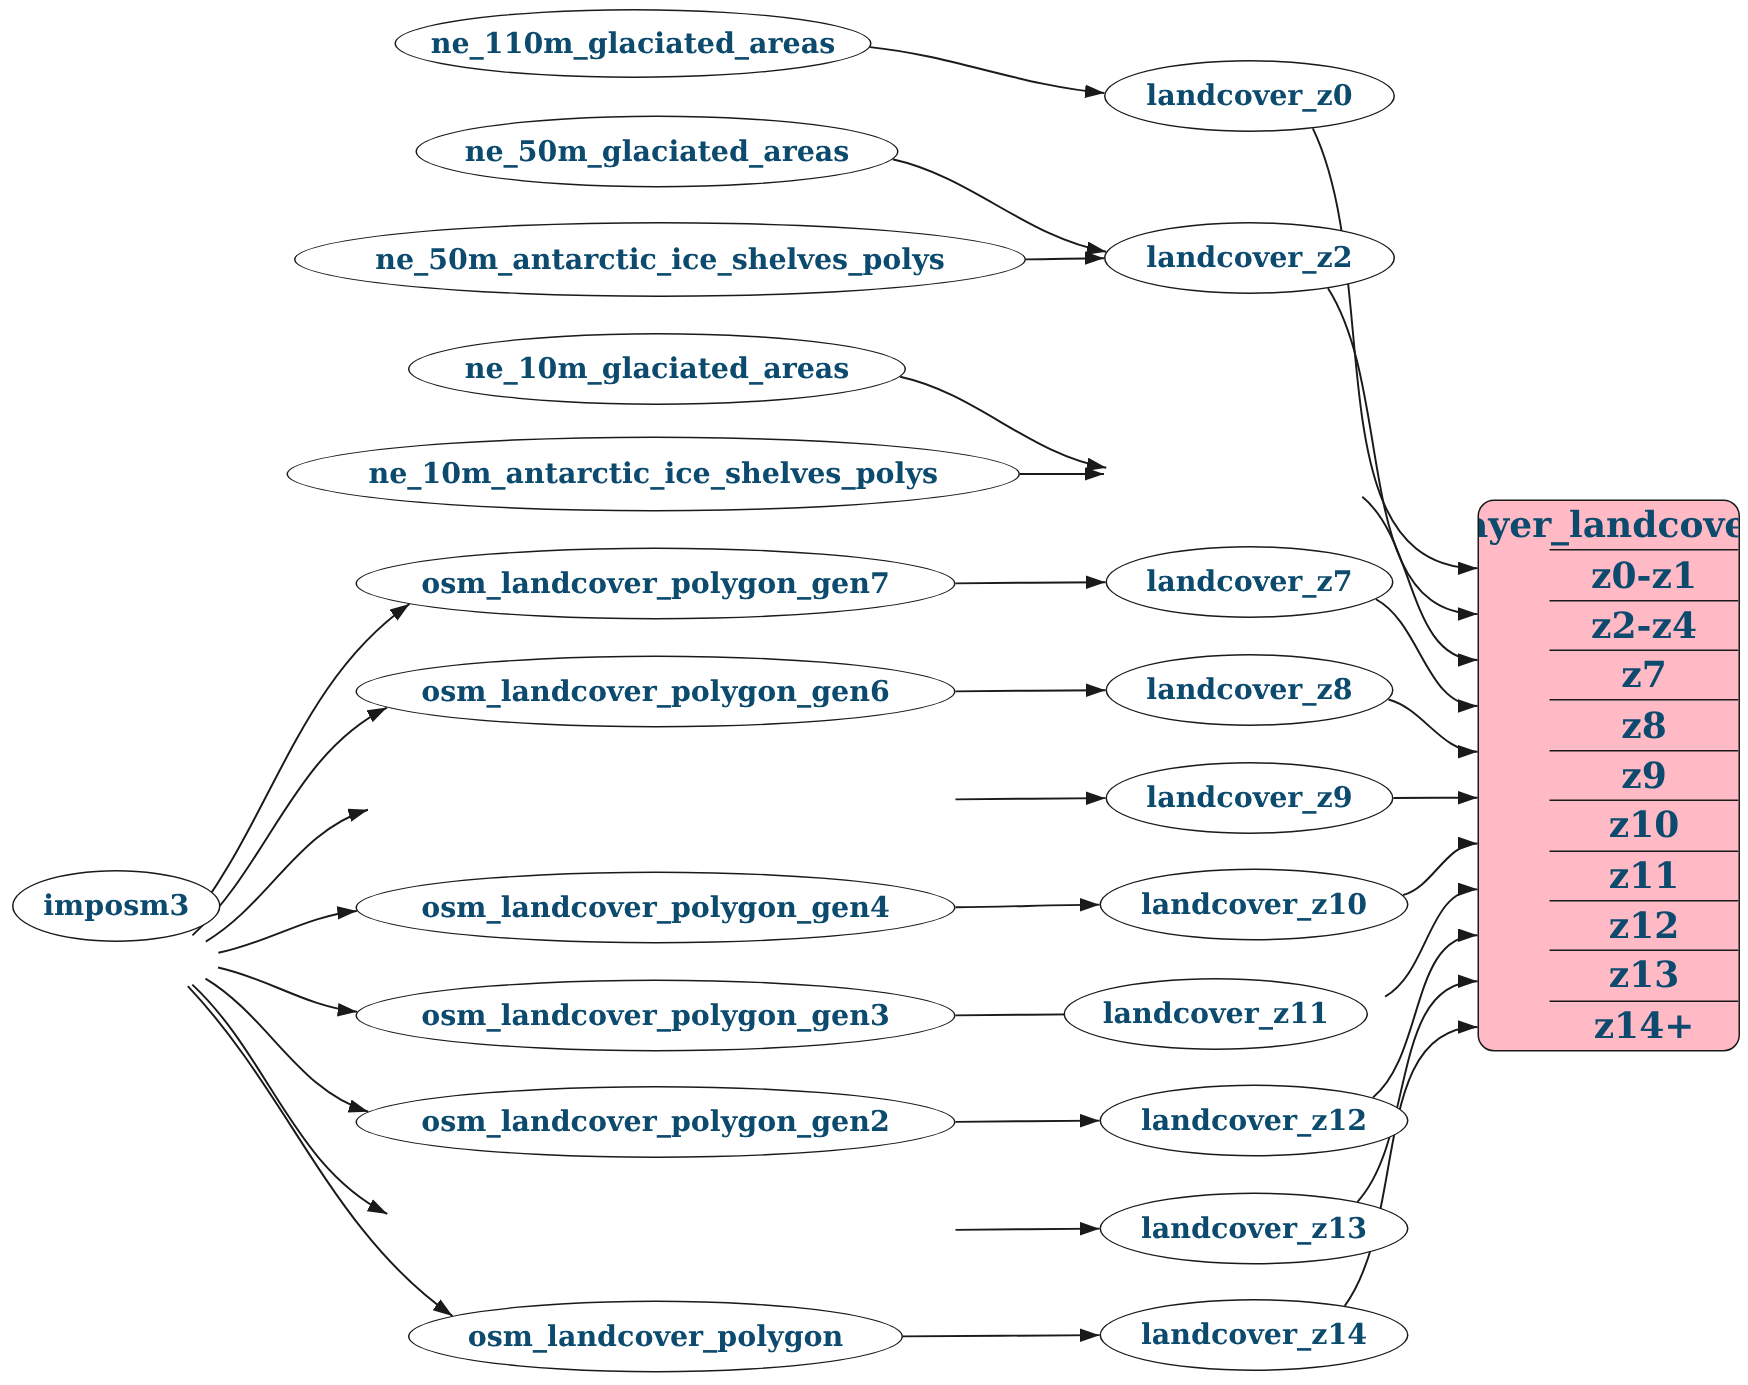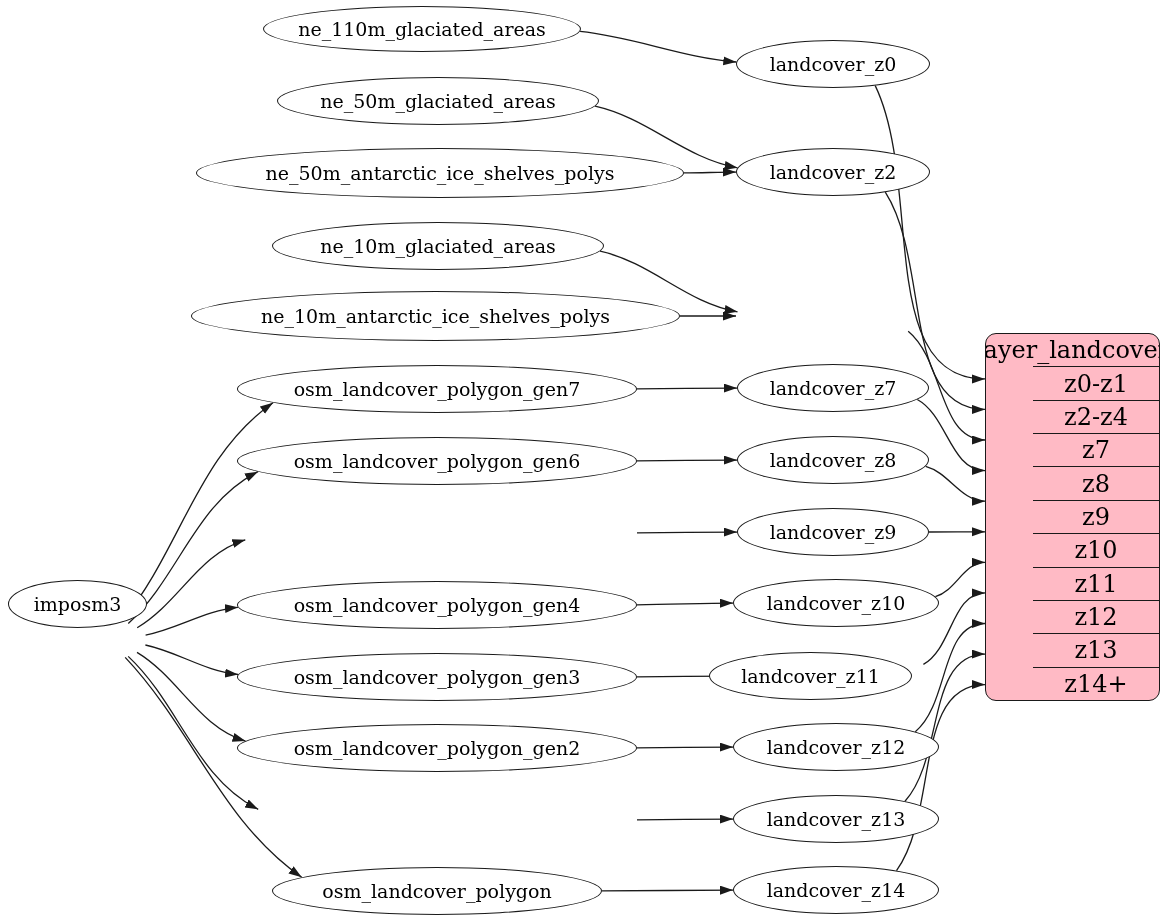--- a/index.html
+++ b/index.html
@@ -1,19 +1,20 @@
 <!DOCTYPE html>
 <html><head>
 <meta charset="utf-8">
 <style>
   html,body{margin:0;padding:0;background:#ffffff;}
   #canvas{
     position:relative;width:1165px;height:923px;background:#ffffff;
-    font-family:"DejaVu Serif","Liberation Serif",serif;color:#000000;
+    font-family:"DejaVu Serif","Liberation Serif",serif;color:#0c4a6e;
     overflow:hidden;
+    font-weight:bold;
   }
   #edge-layer{position:absolute;left:0;top:0;width:1165px;height:923px;}
   .edge{fill:none;stroke:var(--stroke,#1a1a1a);stroke-width:1.3px;}
   .node{
     position:absolute;box-sizing:border-box;
     border:1.4px solid var(--stroke,#1a1a1a);border-radius:50%;
     background:var(--node-fill,#ffffff);
     display:flex;align-items:center;justify-content:center;
     font-size:19px;line-height:1;white-space:nowrap;
   }

